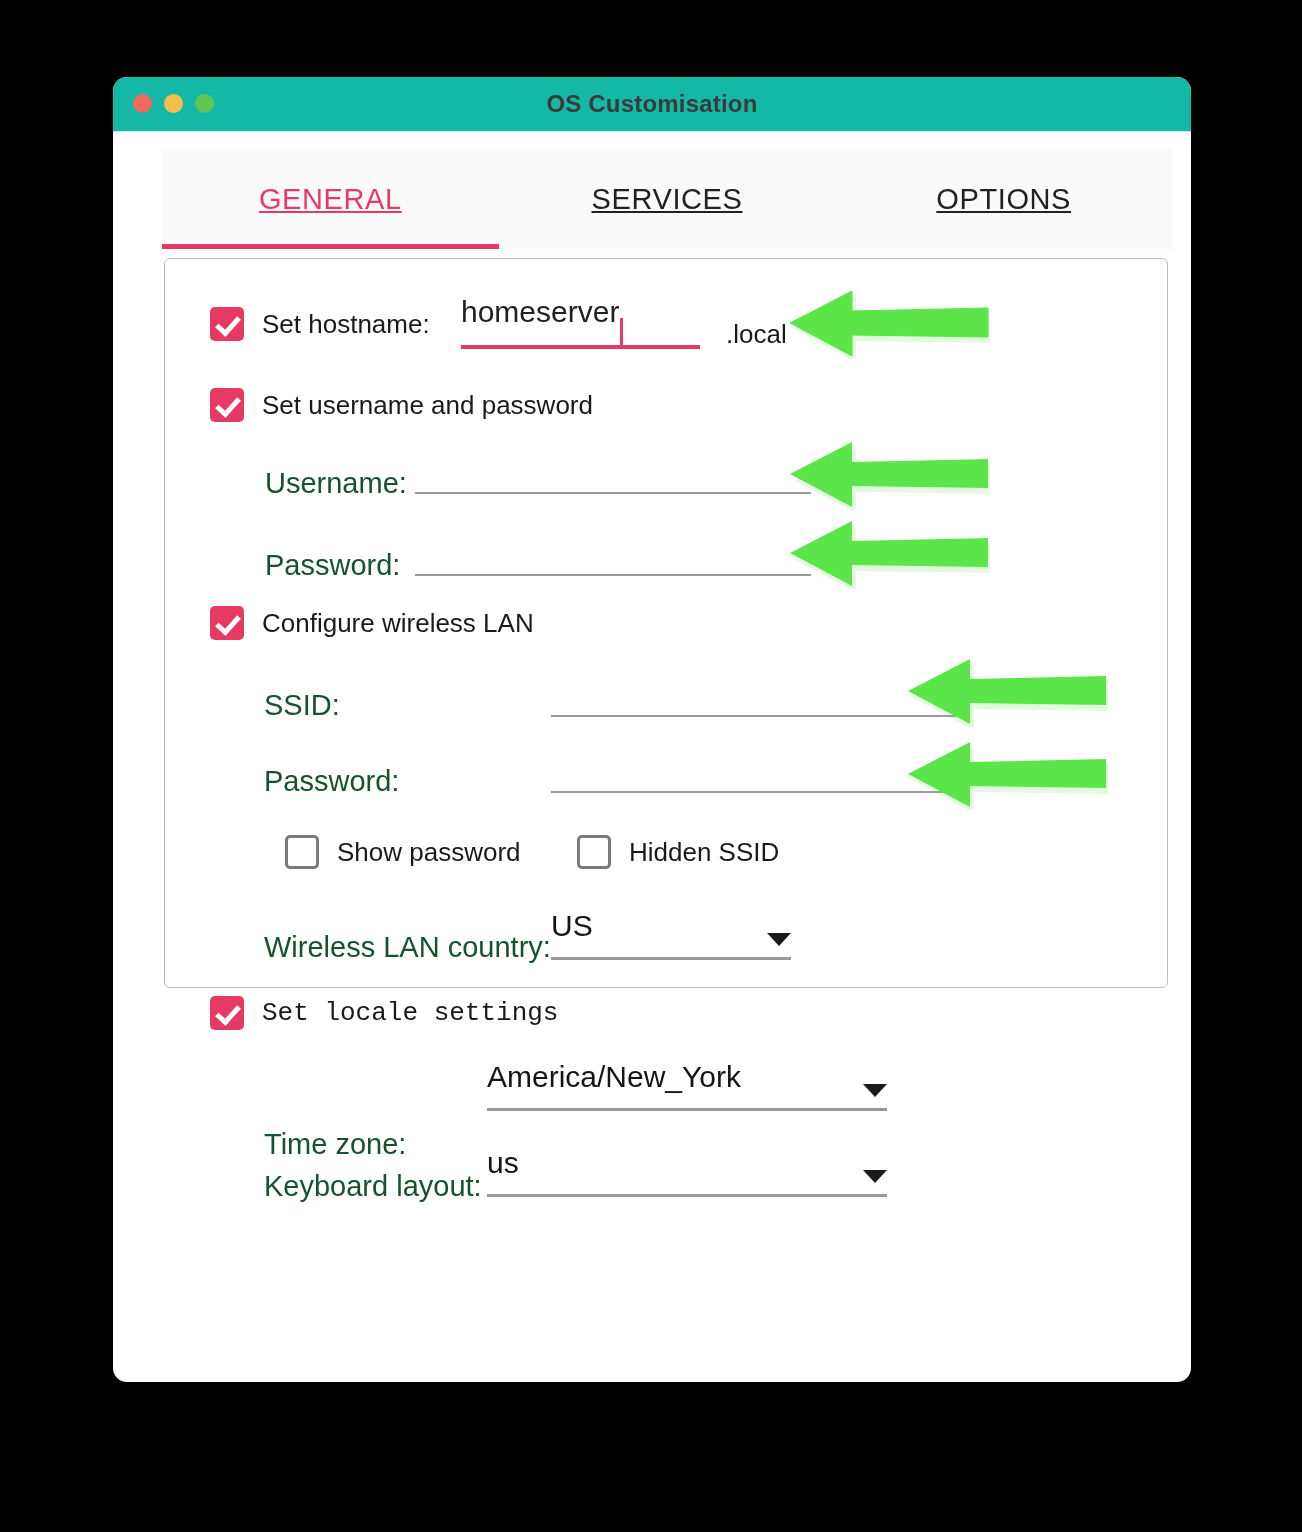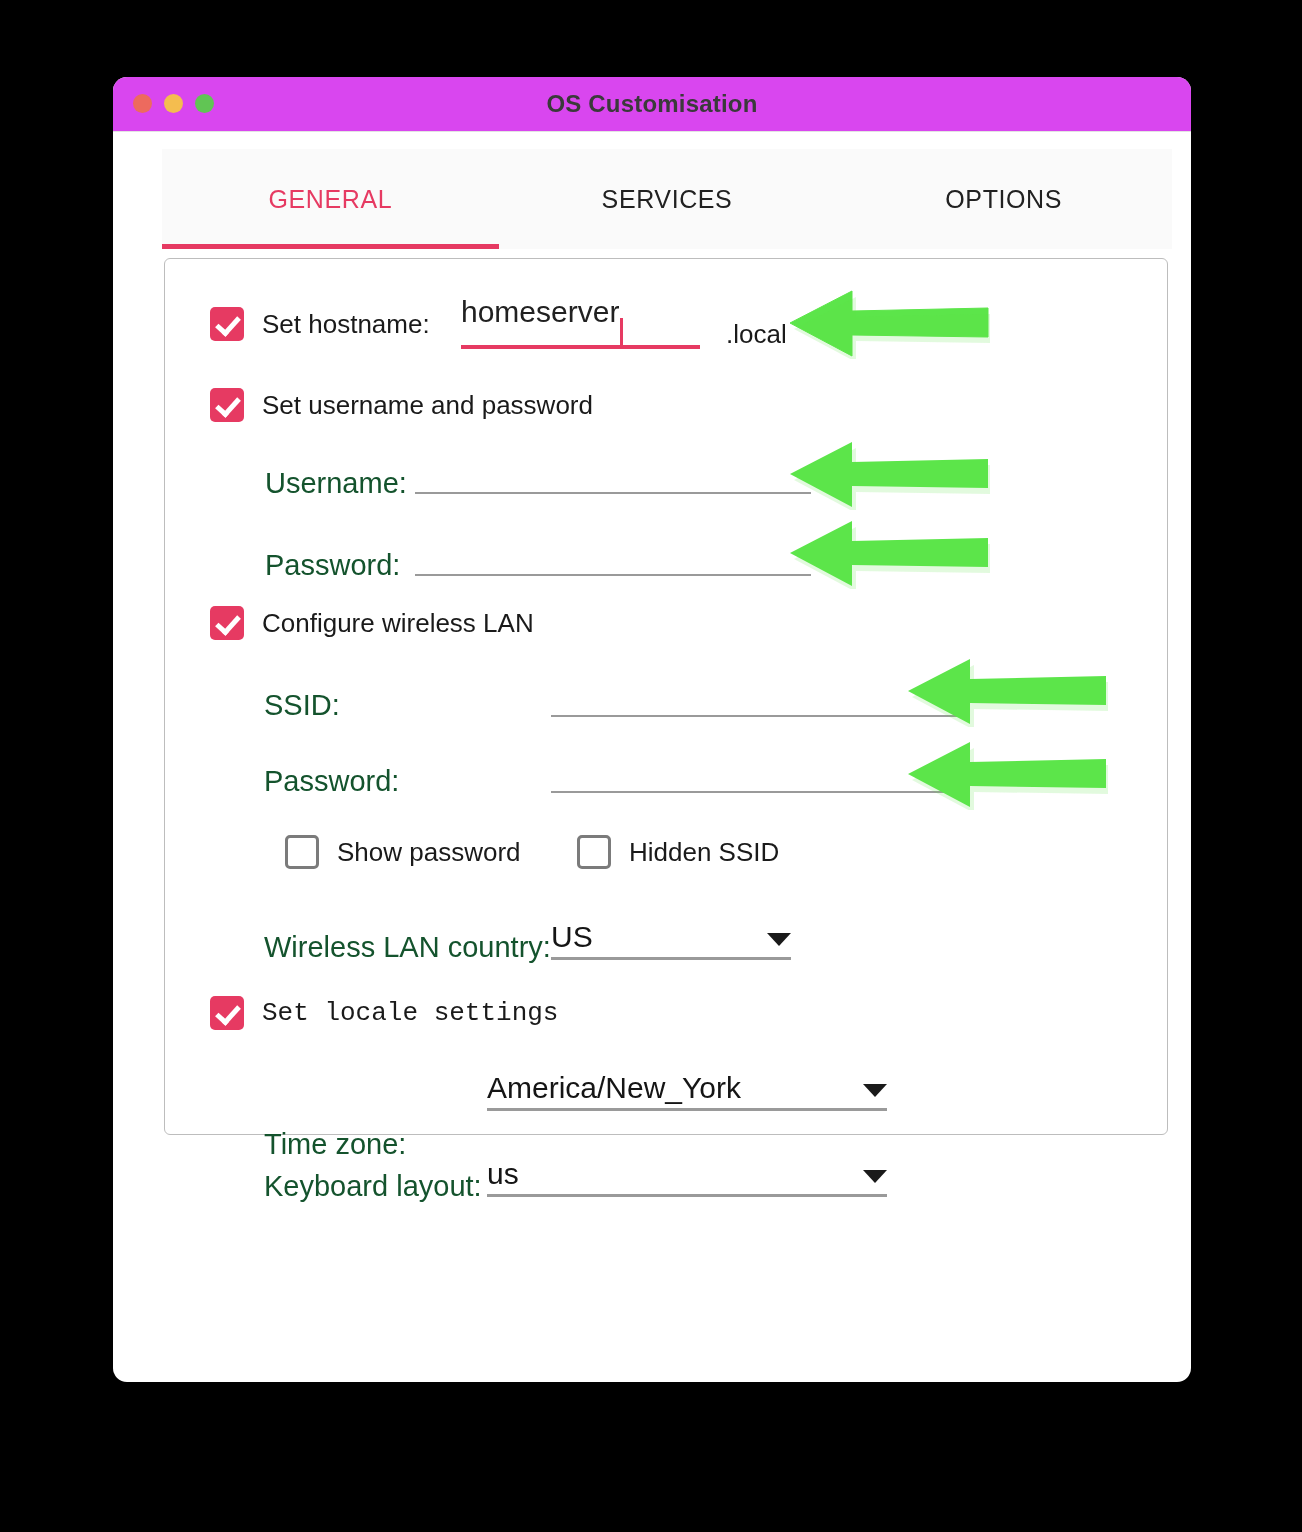--- a/index.html
+++ b/index.html
@@ -24,21 +24,21 @@
     height: 1305px;
     background: #ffffff;
     border-radius: 14px;
     overflow: hidden;
     box-shadow: 0 6px 26px rgba(0,0,0,0.45);
   }
 
   .titlebar {
     position: relative;
     height: 54px;
-    background: #d946ef;
+    background: #14b8a6;
     border-bottom: 1px solid #e3e3e3;
   }
   .traffic {
     position: absolute;
     top: 17px;
     left: 20px;
     display: flex;
     gap: 12px;
   }
   .light {
@@ -71,44 +71,45 @@
     height: 100px;
     background: #fafafa;
     display: flex;
   }
   .tab {
     flex: 1;
     position: relative;
     display: flex;
     align-items: center;
     justify-content: center;
-    font-size: 25px;
+    font-size: 29px;
     letter-spacing: 0.6px;
     color: #212121;
     cursor: pointer;
     user-select: none;
+    text-decoration: underline;
   }
   .tab.active { color: #e63a62; }
   .tab.active::after {
     content: "";
     position: absolute;
     left: 0;
     right: 0;
     bottom: 0;
     height: 5px;
     background: #e63a62;
   }
 
   
   .panel {
     position: absolute;
     left: 51px;
     top: 181px;
     width: 1004px;
-    height: 877px;
+    height: 730px;
     border: 1px solid #bdbdbd;
     border-radius: 6px;
     background: #ffffff;
     box-sizing: border-box;
   }
 
   
   .row {
     position: absolute;
     display: flex;
@@ -209,21 +210,21 @@
     content: "";
     position: absolute;
     left: 0; right: 0; bottom: 0;
     height: 3px;
     background: #9a9a9a;
   }
   .select .val {
     font-size: 30px;
     color: #151515;
     line-height: 1;
-    padding-bottom: 8px;
+    padding-bottom: 19px;
     white-space: nowrap;
   }
   .caret-down {
     width: 0; height: 0;
     border-left: 12px solid transparent;
     border-right: 12px solid transparent;
     border-top: 13px solid #1a1a1a;
     margin-bottom: 14px;
     flex: none;
   }

